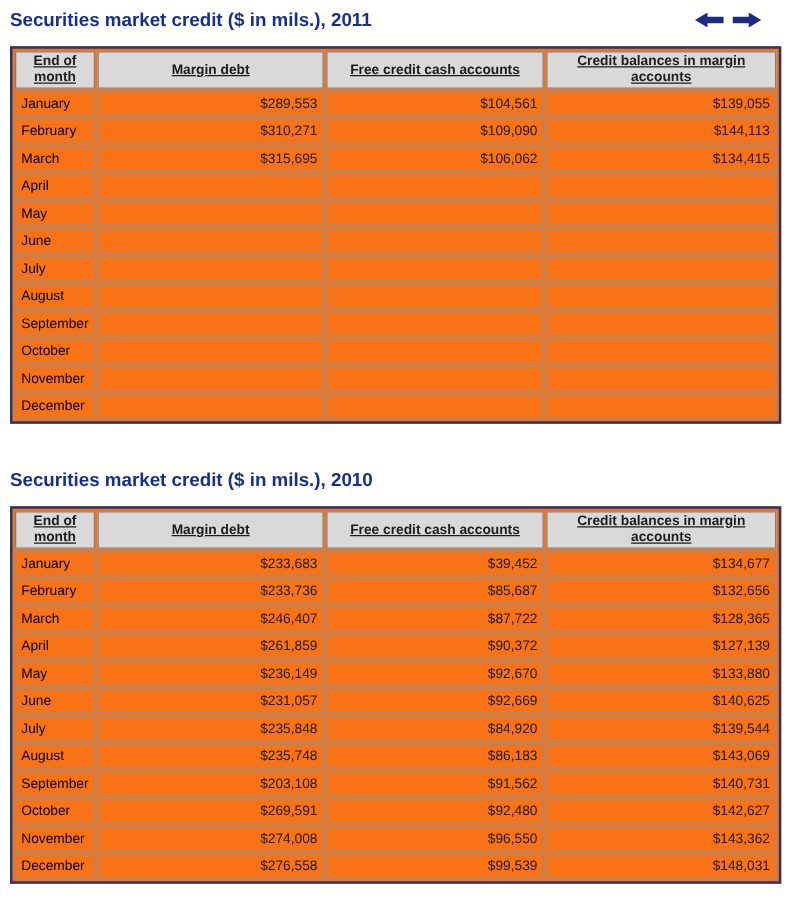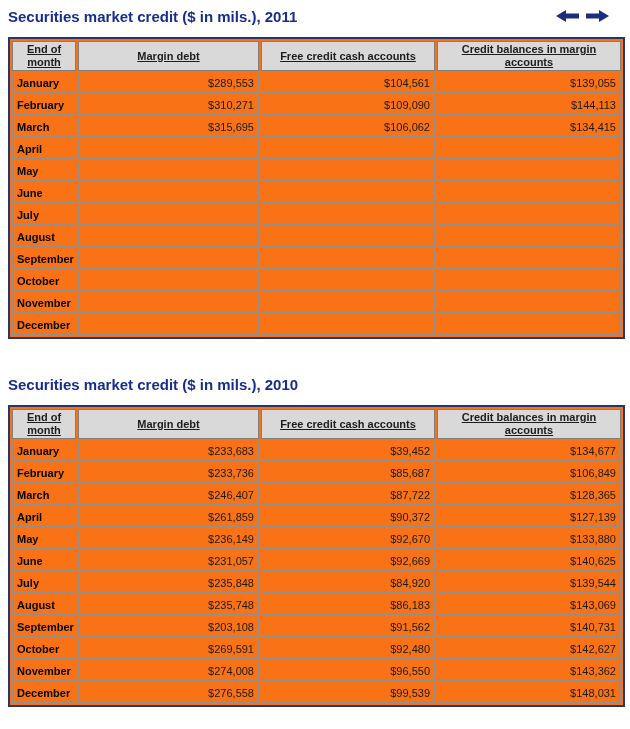--- a/index.html
+++ b/index.html
@@ -77,21 +77,21 @@
   }
   .credit-table td {
     border: 1px solid var(--cell_border, #8f8f8f);
     height: 20px;
     font-size: 11px;
     color: var(--cell_text, #1a1a1a);
     padding: 1px 4px;
     vertical-align: middle;
   }
   .credit-table td.month {
-    font-weight: bold;
+    font-weight: normal;
     text-align: left;
     color: #000000;
   }
   .credit-table td.num {
     text-align: right;
   }
 </style>
 </head>
 <body>
 
@@ -227,21 +227,21 @@
         <tr>
           <td class="month">January</td>
           <td class="num">$233,683</td>
           <td class="num">$39,452</td>
           <td class="num">$134,677</td>
         </tr>
         <tr>
           <td class="month">February</td>
           <td class="num">$233,736</td>
           <td class="num">$85,687</td>
-          <td class="num">$106,849</td>
+          <td class="num">$132,656</td>
         </tr>
         <tr>
           <td class="month">March</td>
           <td class="num">$246,407</td>
           <td class="num">$87,722</td>
           <td class="num">$128,365</td>
         </tr>
         <tr>
           <td class="month">April</td>
           <td class="num">$261,859</td>

